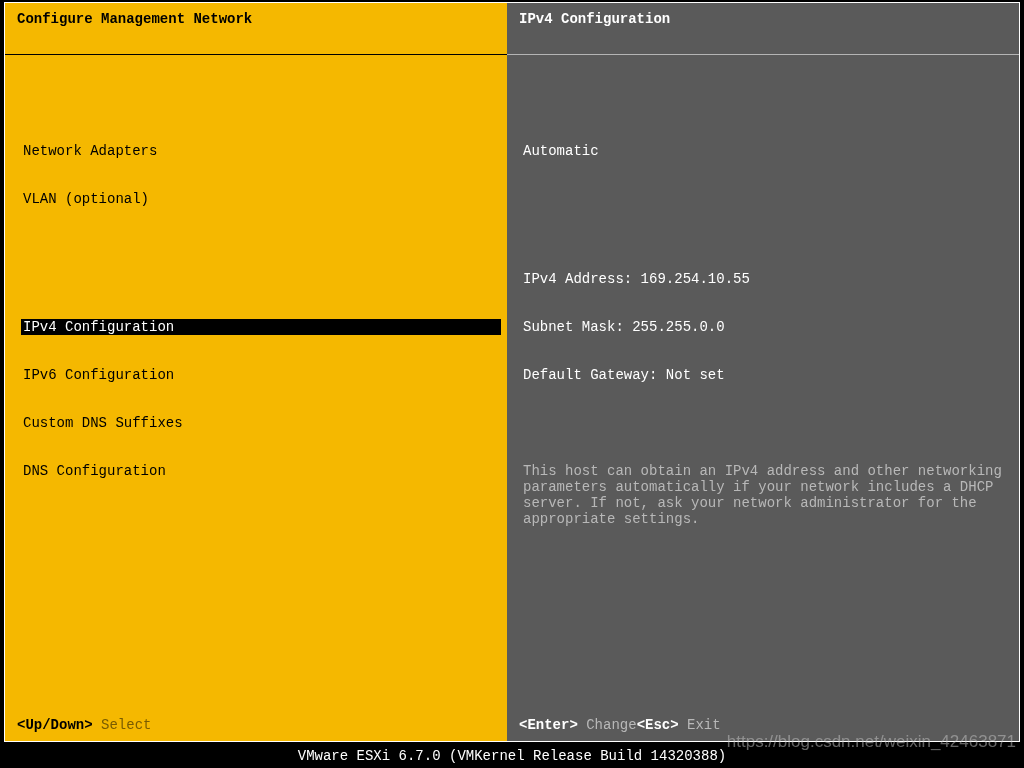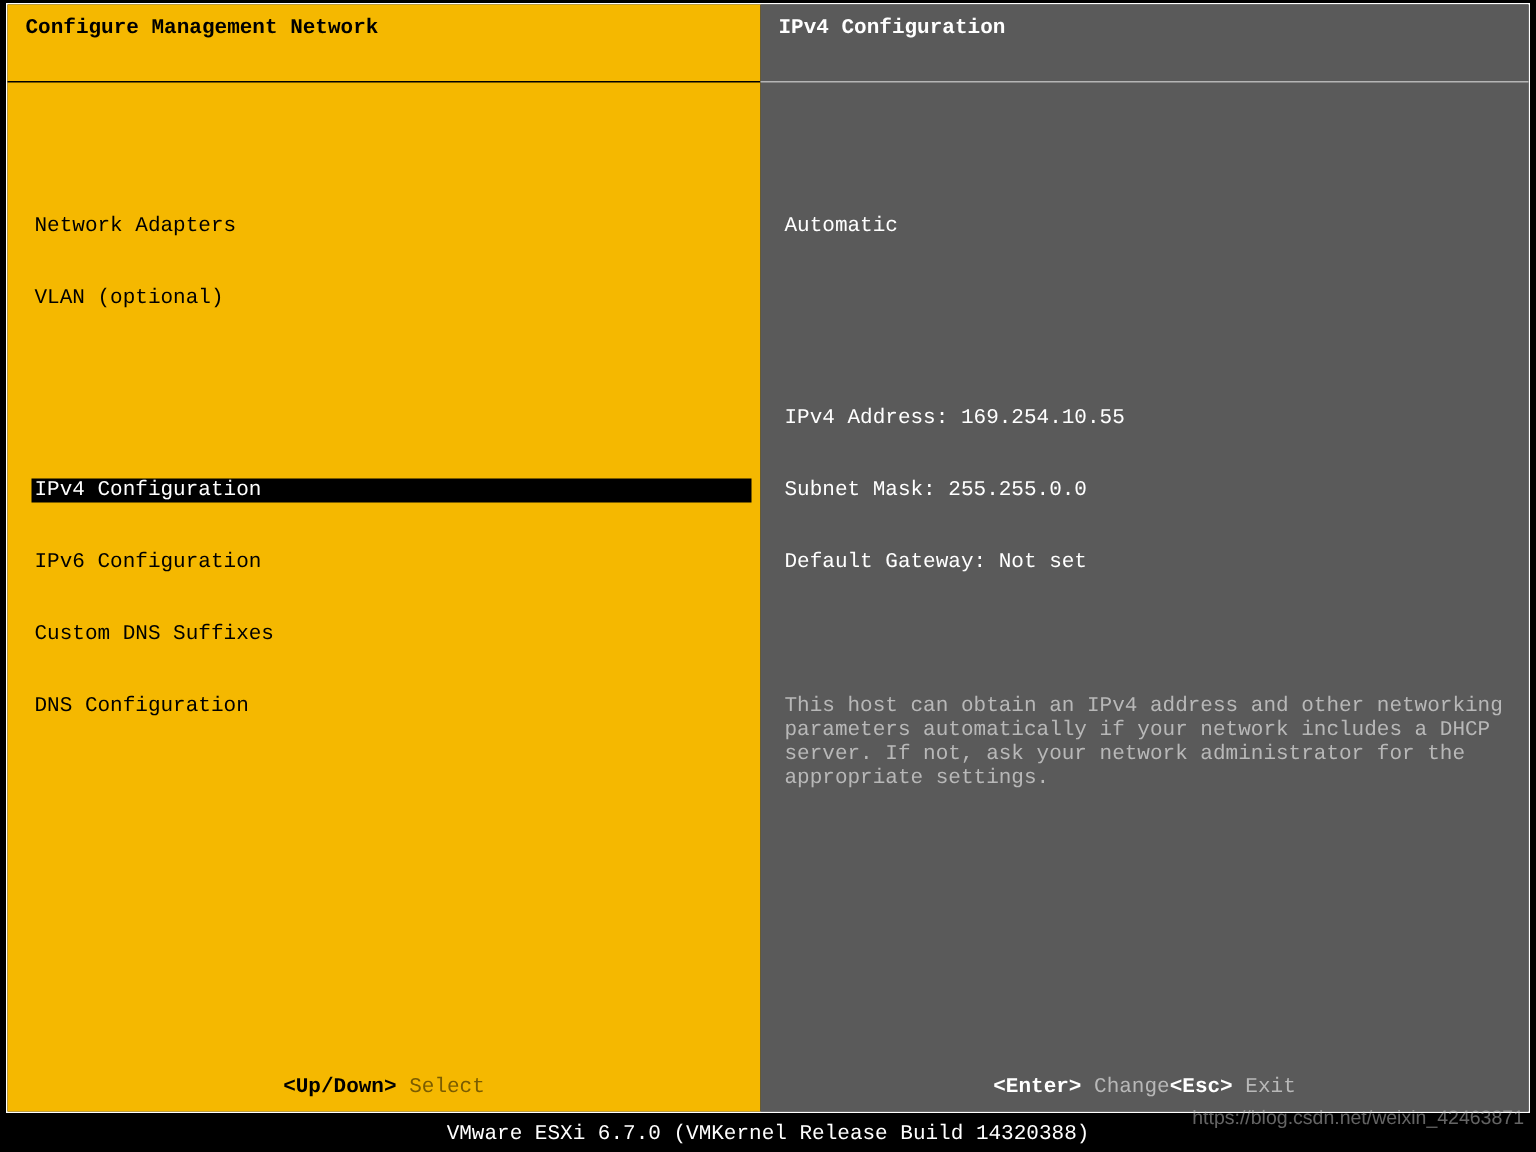--- a/index.html
+++ b/index.html
@@ -85,21 +85,21 @@
     .help-text {
       color: #b8b8b8;
       line-height: 16px;
       white-space: normal;
       max-width: 480px;
     }
     .pane-footer {
       height: 28px;
       padding: 4px 12px 8px 12px;
       display: flex;
-      justify-content: center;
+      justify-content: flex-start;
     }
     .left-pane .pane-footer .key-label {
       color: #000;
       font-weight: bold;
     }
     .left-pane .pane-footer .key-action {
       color: #7a5c00;
     }
     .right-pane .pane-footer .key-label {
       color: #fff;
@@ -123,21 +123,21 @@
       text-align: center;
       padding: 4px 0;
       font-size: 14px;
     }
     .watermark {
       position: absolute;
       bottom: 16px;
       right: 8px;
       color: rgba(200,200,200,0.5);
       font-family: Arial, sans-serif;
-      font-size: 13px;
+      font-size: 17px;
       pointer-events: none;
     }
   </style>
 </head>
 <body>
 
 <div class="screen">
   <div class="main-frame">
 
     <div class="left-pane">

